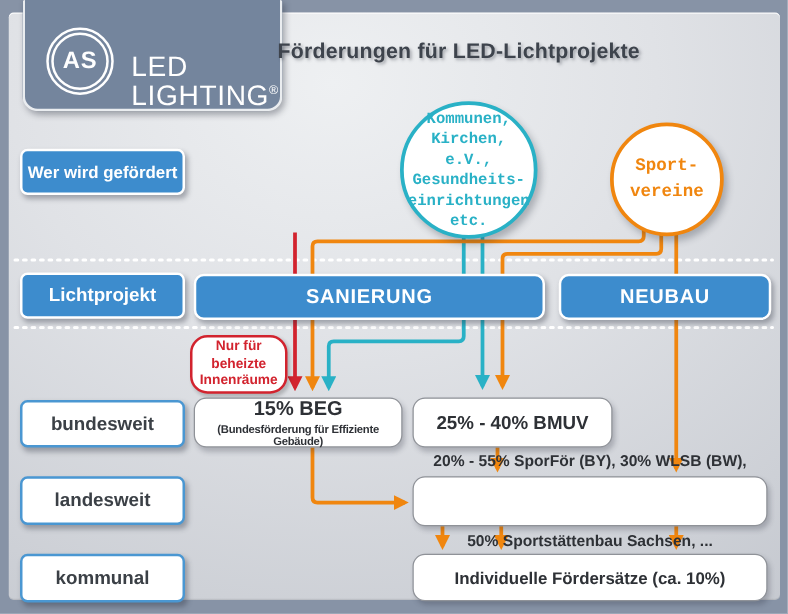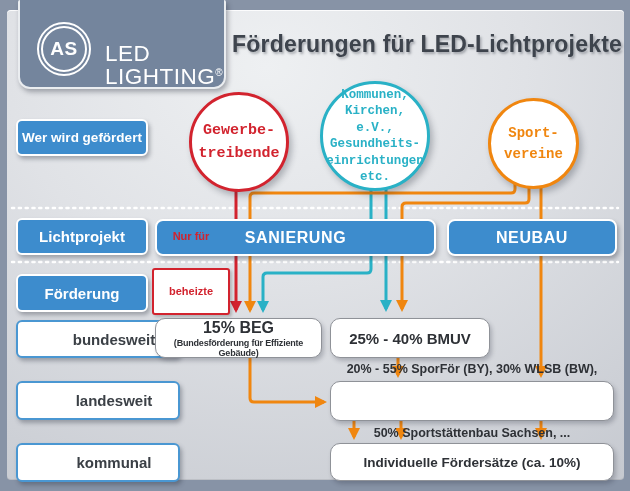--- a/index.html
+++ b/index.html
@@ -9,22 +9,22 @@
     font-family:"Liberation Sans", sans-serif;
     overflow:hidden;
   }
   .panel {
     position:absolute; left:7px; top:10px; width:617px; height:470px;
     border-radius:4px;
     background: radial-gradient(120% 130% at 42% 12%, #eef0f2 0%, #e0e2e6 35%, #cdd0d6 70%, #bcc0c8 100%);
     box-shadow: inset 0 1px 0 rgba(255,255,255,.85), inset 0 -1px 0 rgba(0,0,0,.08);
   }
   .title {
-    position:absolute; left:222px; top:31px; width:400px; text-align:right;
-    font-size:23px; font-weight:700; color:#3e444d; letter-spacing:.2px;
+    position:absolute; left:222px; top:31px; width:400px; text-align:left;
+    font-size:17px; font-weight:700; color:#3e444d; letter-spacing:.2px;
     text-shadow:1.5px 2px 2.5px rgba(50,55,65,.38);
   }
   
   .logo {
     position:absolute; left:18px; top:0; width:204px; height:87px;
     background:var(--logo_bg,#74859d);
     border:2px solid rgba(255,255,255,.85); border-top:none;
     border-radius:2px 2px 12px 12px;
     box-shadow:2px 3px 5px rgba(30,35,50,.35);
   }
@@ -44,21 +44,21 @@
   }
   .logo-text sup { font-size:10px; }
   
   .blabel, .wlabel {
     position:absolute; left:16px; width:128px;
     border-radius:6px; display:flex; align-items:center; justify-content:center;
     font-weight:700; box-shadow:2px 3px 4px rgba(40,45,60,.35);
     text-align:center;
   }
   .blabel { background:var(--blue,#3d8ccd); border:2px solid #fff; color:#fff; font-size:13.5px; }
-  .wlabel { background:#fff; border:2px solid #4a97d2; color:#3b4046; font-size:15px;padding-left:32px; }
+  .wlabel { background:#fff; border:2px solid #4a97d2; color:#3b4046; font-size:15px; }
   
   .bar {
     position:absolute; top:219px; height:33px;
     background:var(--blue,#3d8ccd); border:2px solid #fff; border-radius:8px;
     color:#ffffff; font-weight:700; font-size:16px; letter-spacing:.6px;
     display:flex; align-items:center; justify-content:center;
     box-shadow:2px 3px 4px rgba(40,45,60,.35);
   }
   
   .circ {
@@ -67,24 +67,24 @@
     text-align:center; font-weight:700;
     box-shadow:3px 4px 6px rgba(40,45,60,.3);
     font-family:Liberation Mono, monospace;
   }
   .circ-red    { left:189px; top:92px; width:94px;  height:94px;  border:3px solid var(--red,#d2232e);   color:var(--red,#d2232e);   font-size:15px;  line-height:1.55; }
   .circ-teal   { left:320px; top:81px; width:104px; height:104px; border:3px solid var(--teal,#29b1c6);  color:var(--teal,#29b1c6);  font-size:12.5px; line-height:1.32; }
   .circ-orange { left:488px; top:98px; width:85px;  height:85px;  border:3px solid var(--orange,#f0860f); color:var(--orange,#f0860f); font-size:14px;  line-height:1.5; }
   
   .note {
     position:absolute; left:152px; top:268px; width:74px; height:43px;
-    background:#fff; border:2px solid var(--red,#d2232e); border-radius:3px;
+    background:#fff; border:2px solid var(--red,#d2232e); border-radius:14px;
     color:var(--red,#d2232e); font-weight:700; font-size:11px; line-height:1.25;
     display:flex; flex-direction:column; align-items:center; justify-content:center;
-    text-align:center; box-shadow:2px 2px 3px rgba(0,0,0,.2);gap:41px;
+    text-align:center; box-shadow:2px 2px 3px rgba(0,0,0,.2);
   }
   
   .rbox {
     position:absolute; background:#fff; border:1.5px solid #8f9298; border-radius:10px;
     color:#2e3136; display:flex; flex-direction:column; align-items:center; justify-content:center;
     text-align:center; box-shadow:2px 3px 4px rgba(40,45,60,.25);
   }
   .rbox-beg   { left:155px; top:318px; width:165px; height:38px; }
   .rbox-beg .t1 { font-size:16px; font-weight:700; }
   .rbox-beg .t2 { font-size:9px; font-weight:700; letter-spacing:-.2px; margin-top:1px; }
@@ -143,29 +143,24 @@
     <div class="logo-text">
       <div>LED</div>
       <div><span>LIGHTING</span><sup>®</sup></div>
     </div>
   </div>
 
   <div class="title">Förderungen für LED-Lichtprojekte</div>
 
   <div class="blabel" style="top:119px;height:33px;">Wer wird gefördert</div>
   <div class="blabel" style="top:218px;height:33px;font-size:15px;text-align:center;">Lichtprojekt</div>
-  <div class="blabel" style="top:274px;height:34px;font-size:15px;">Förderung</div>
   <div class="wlabel" style="top:320px;height:34px;">bundesweit</div>
   <div class="wlabel" style="top:381px;height:35px;">landesweit</div>
   <div class="wlabel" style="top:443px;height:35px;">kommunal</div>
 
-  <div class="circ circ-red">
-    <div>Gewerbe-</div>
-    <div>treibende</div>
-  </div>
   <div class="circ circ-teal">
     <div>Kommunen,</div>
     <div>Kirchen, e.V.,</div>
     <div>Gesundheits-</div>
     <div>einrichtungen</div>
     <div>etc.</div>
   </div>
   <div class="circ circ-orange">
     <div>Sport-</div>
     <div>vereine</div>

